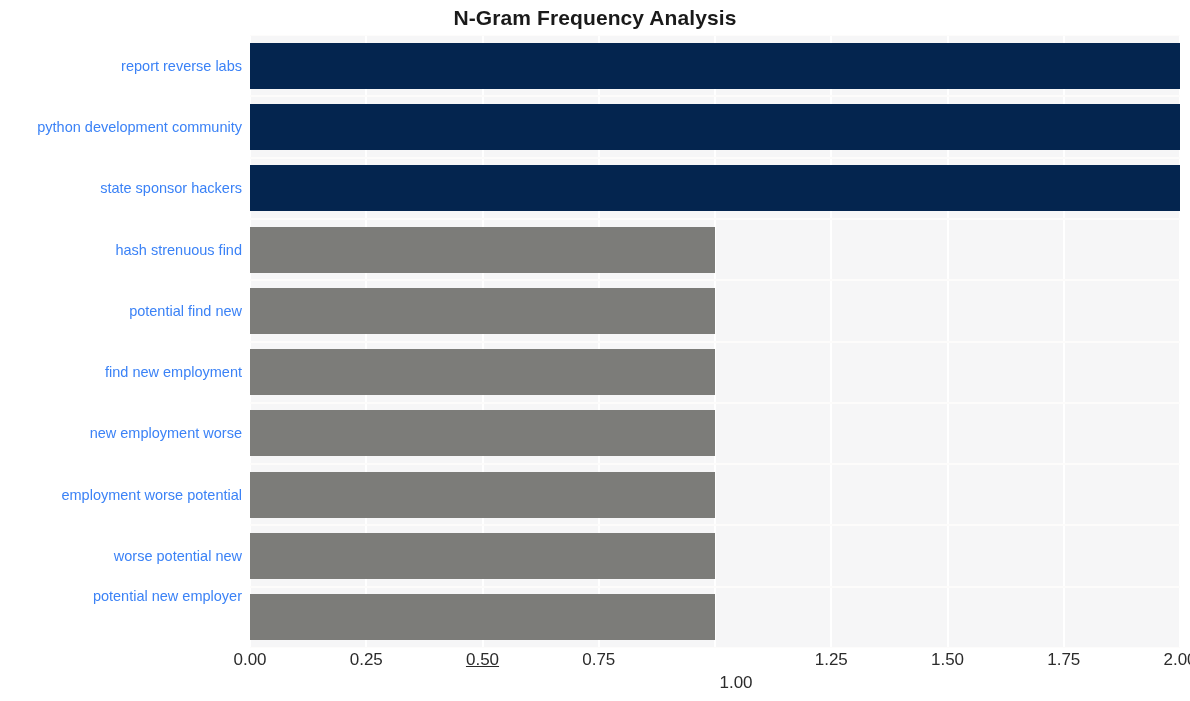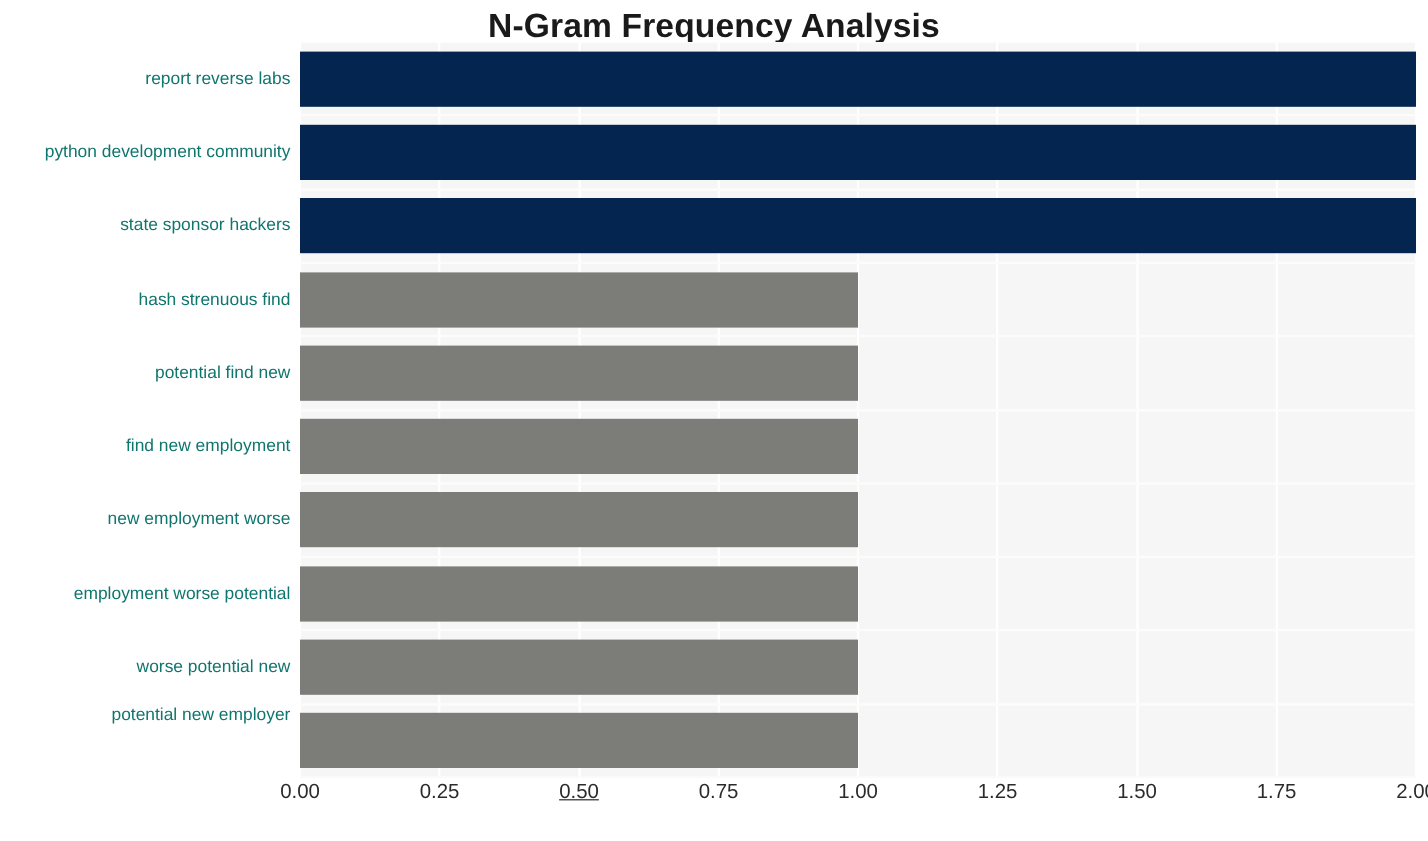--- a/index.html
+++ b/index.html
@@ -21,21 +21,21 @@
     height: 701px;
     background: #ffffff;
   }
   
   #chart-title {
     position: absolute;
     left: 0;
     top: 6px;
     width: 1190px;
     text-align: center;
-    font-size: 28px;
+    font-size: 21px;
     font-weight: bold;
     color: #1a1a1a;
     letter-spacing: 0.1px;
     font-family: "Liberation Sans", sans-serif;
   }
   
   #plot-area {
     position: absolute;
     left: 250px;
     top: 35px;
@@ -63,21 +63,21 @@
     position: absolute;
     left: 0;
     height: 46px;
   }
   
   .ytick {
     position: absolute;
     right: 8px;
     text-align: right;
     font-size: 14.5px;
-    color: #0f766e;
+    color: #3b82f6;
     white-space: nowrap;
     line-height: 16px;
     font-family: "Liberation Sans", sans-serif;
   }
   #ytick-layer {
     position: absolute;
     left: 0;
     top: 35px;
     width: 250px;
     height: 613px;
@@ -166,21 +166,21 @@
       <div class="ytick" style="top: 451.75px;">employment worse potential</div>
       <div class="ytick" style="top: 513.05px;">worse potential new</div>
       <div class="ytick" style="top: 553px;">potential new employer</div>
     </div>
 
   <div id="xtick-layer">
       <div class="xtick" style="left: 0px;">0.00</div>
       <div class="xtick" style="left: 116.25px;">0.25</div>
       <div class="xtick" style="left: 232.5px; text-decoration: underline;">0.50</div>
       <div class="xtick" style="left: 348.75px;">0.75</div>
-      <div class="xtick" style="left: 465px;">1.00</div>
+      <div class="xtick" style="left: 486px; margin-top: 23px;">1.00</div>
       <div class="xtick" style="left: 581.25px;">1.25</div>
       <div class="xtick" style="left: 697.5px;">1.50</div>
       <div class="xtick" style="left: 813.75px;">1.75</div>
       <div class="xtick" style="left: 930px;">2.00</div>
     </div>
 
 
 </div>
 
 </body></html>

